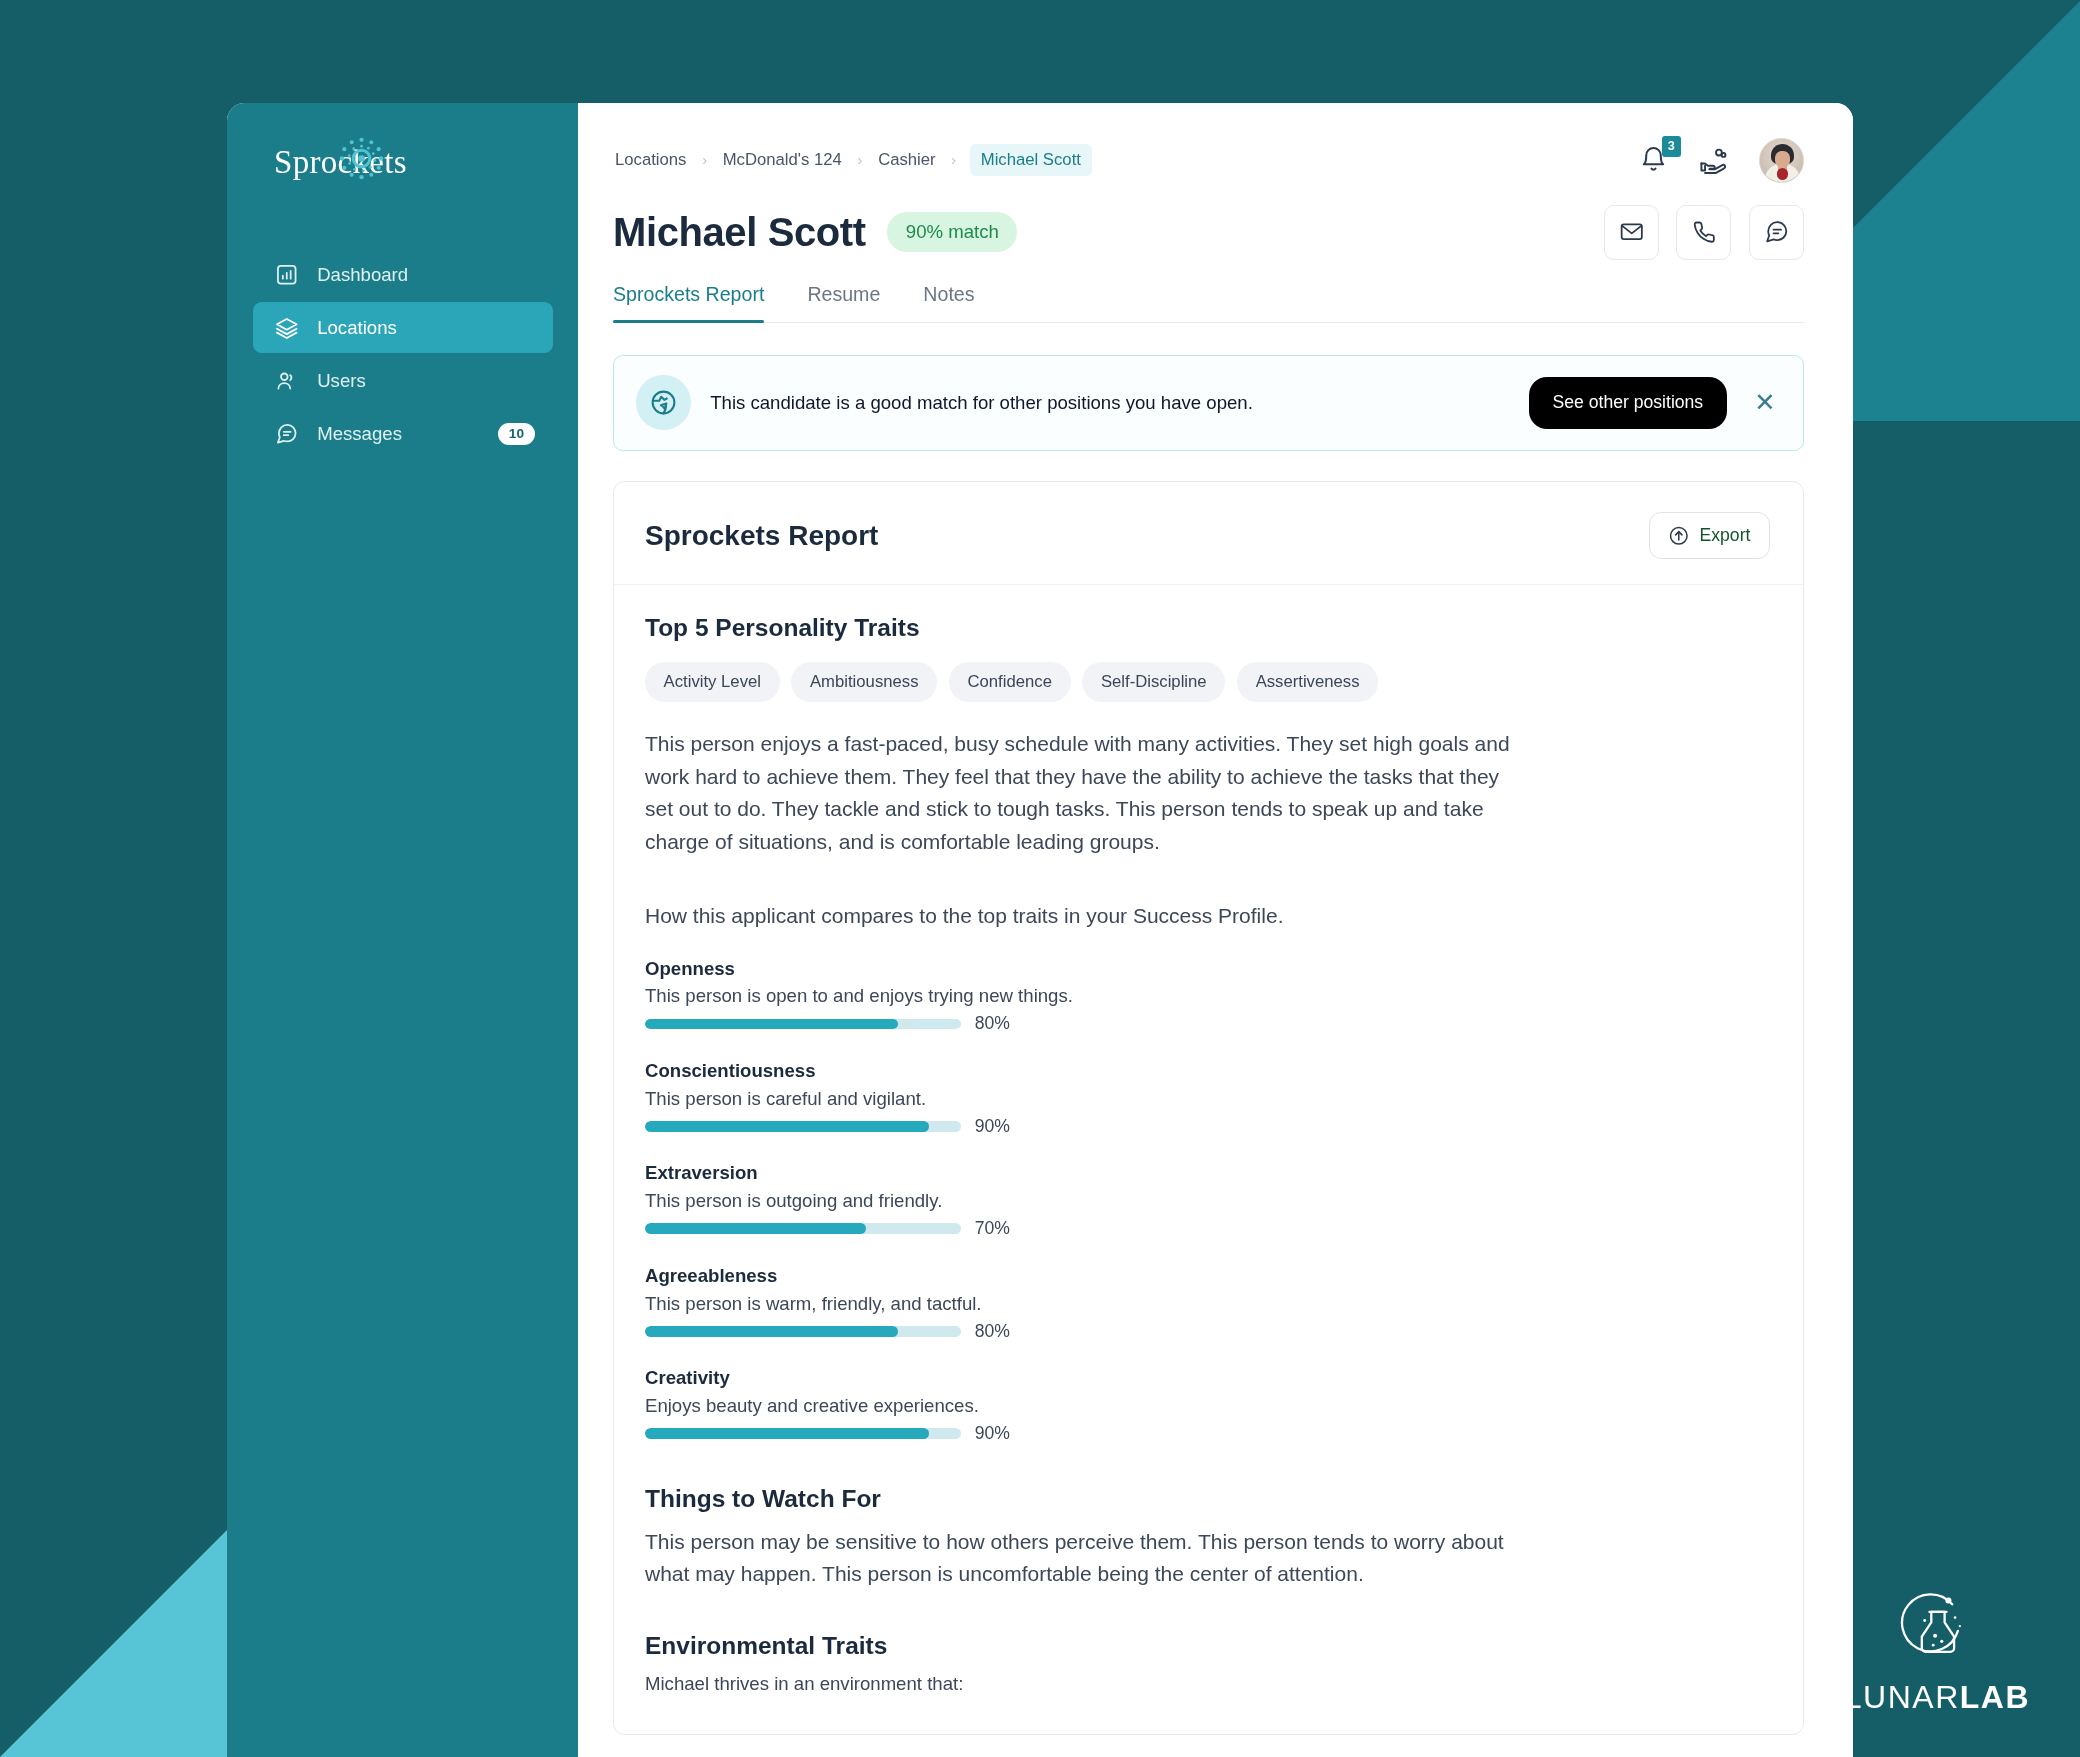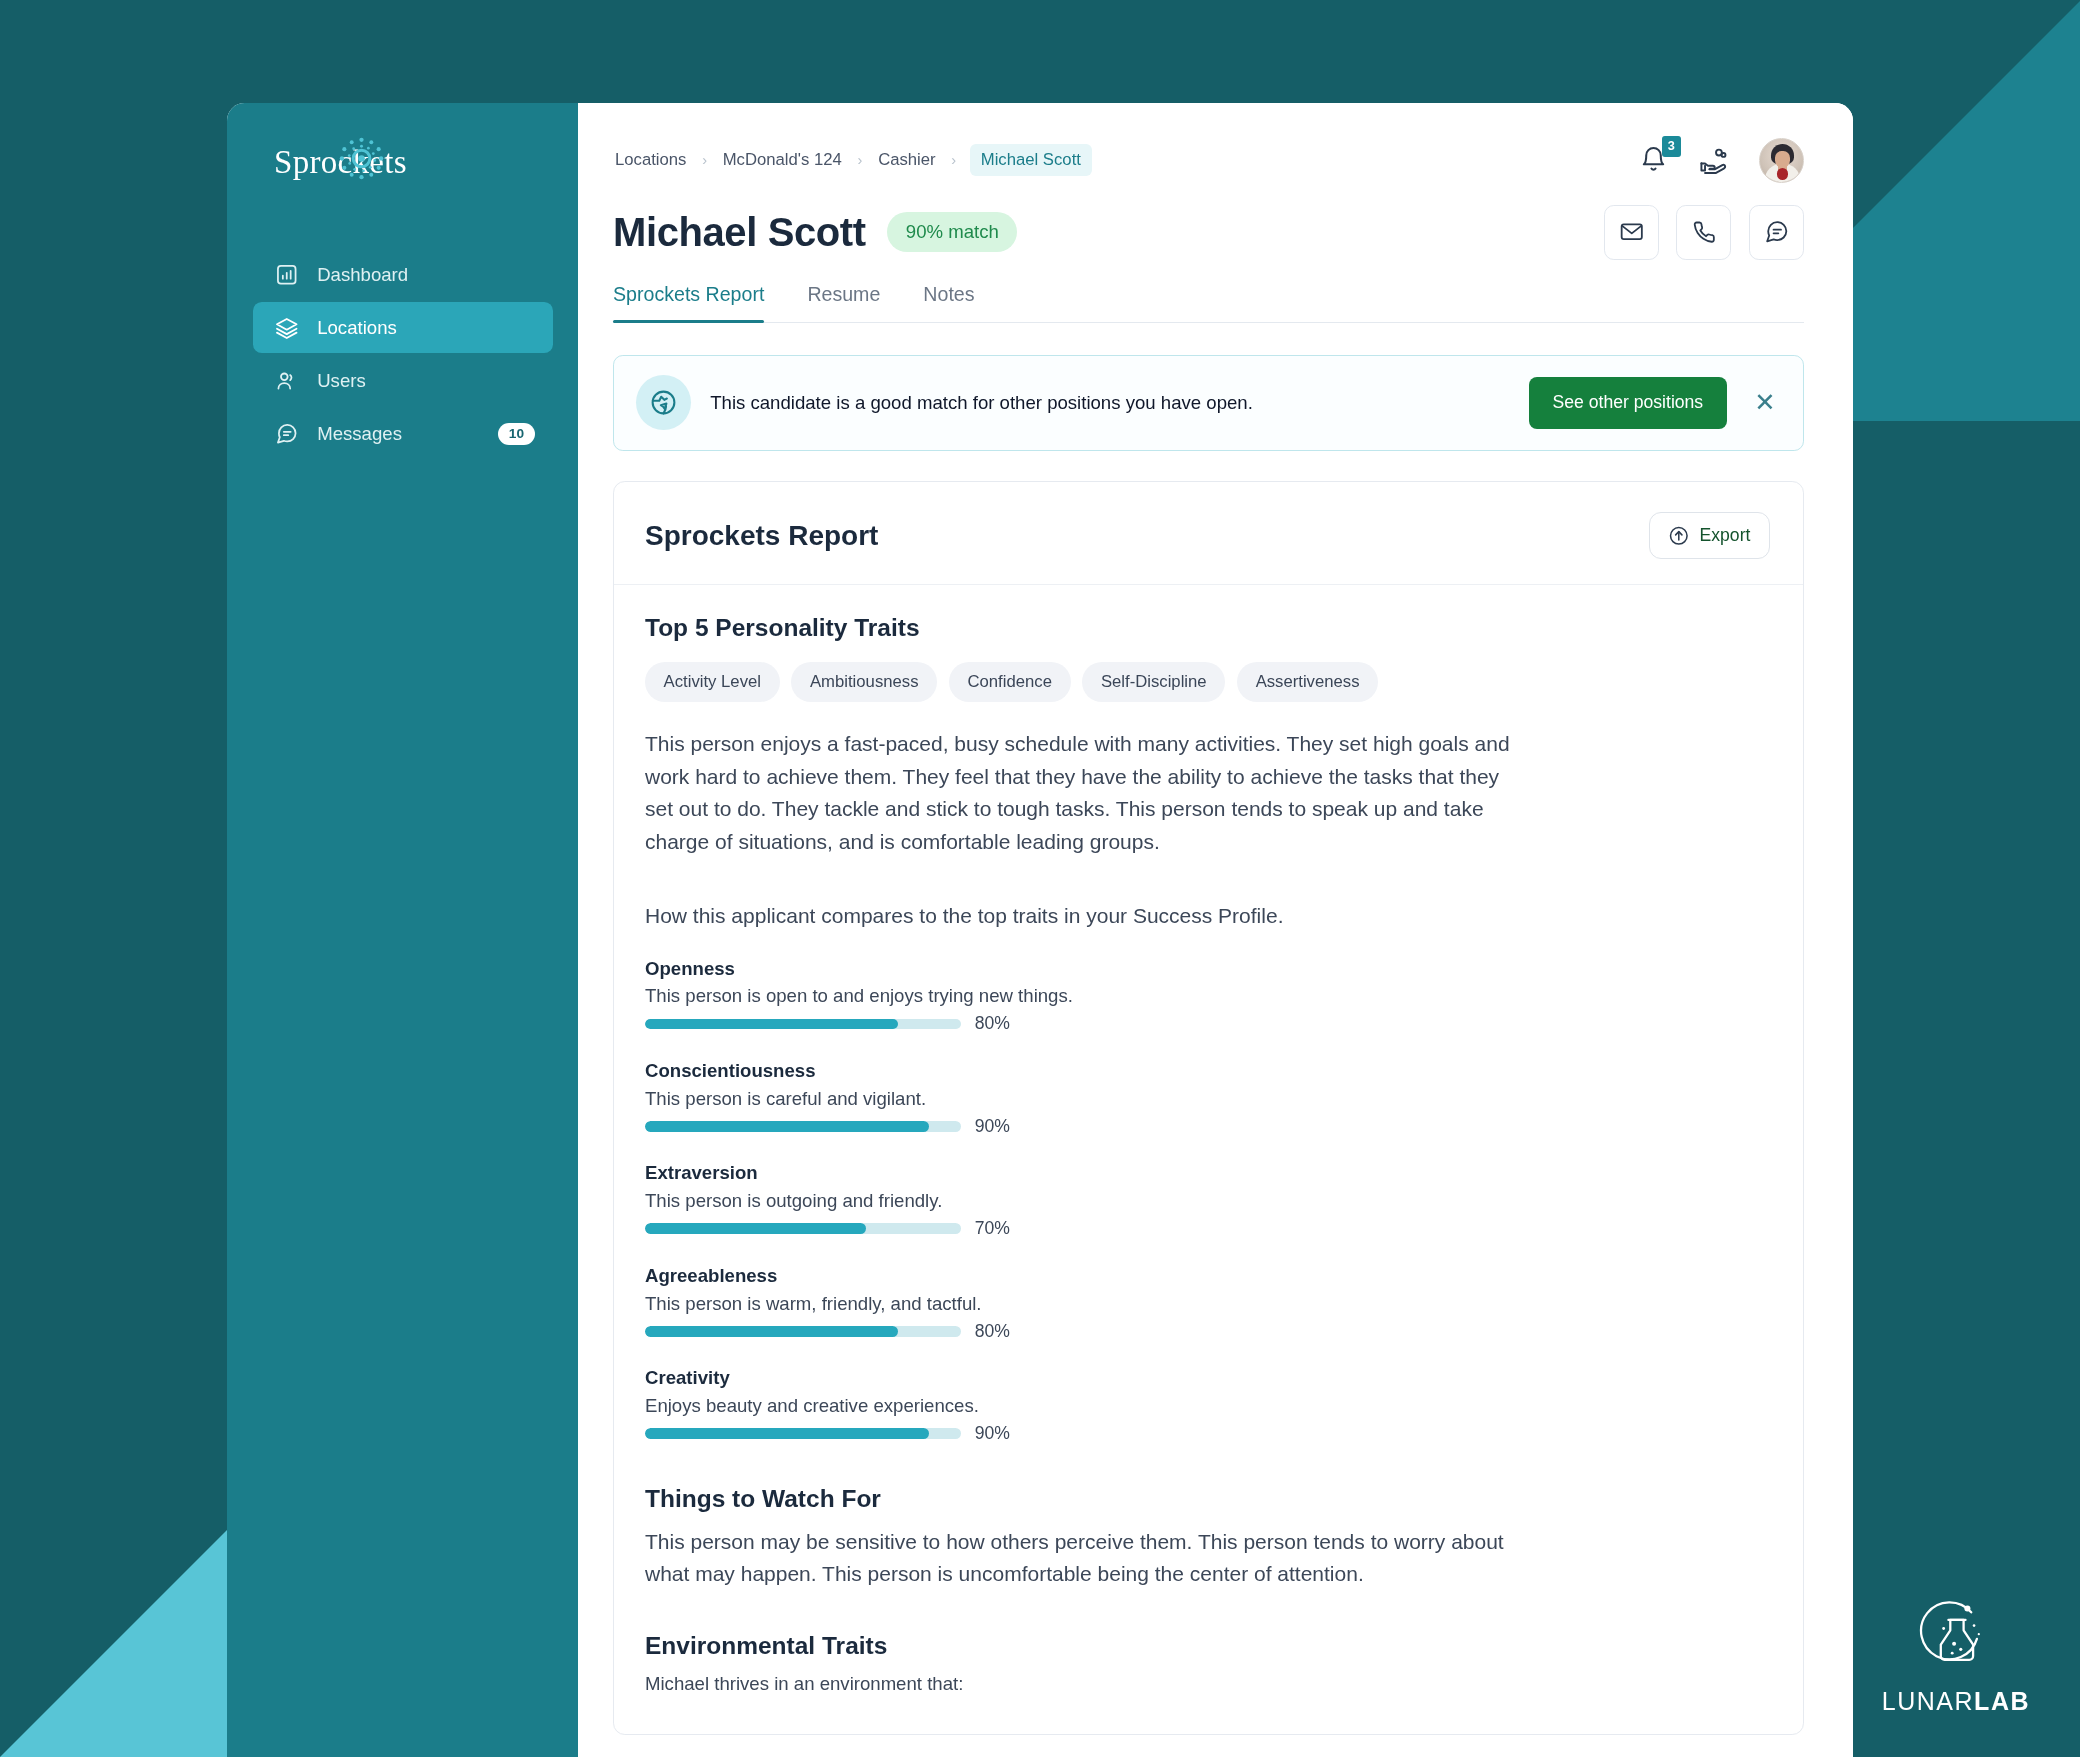--- a/index.html
+++ b/index.html
@@ -201,22 +201,22 @@
   .banner-ico {
     width: 55px; height: 55px; border-radius: 50%;
     background: #d3f0f5;
     display: flex; align-items: center; justify-content: center;
     flex: 0 0 55px;
   }
   .banner-ico svg { width: 29px; height: 29px; }
   .banner-text { font-size: 18.6px; color: #0f172a; }
   .banner-actions { margin-left: auto; display: flex; align-items: center; gap: 21.6px; }
   .btn-dark {
-    background: #15803d; color: #fff;
-    border: none; border-radius: 8px;
+    background: #000000; color: #fff;
+    border: none; border-radius: 18px;
     font-size: 17.6px; padding: 15.7px 23.5px;
     cursor: pointer; font-family: inherit;
   }
   .banner-close {
     font-size: 25.5px; color: #3a7f8c; cursor: pointer;
     line-height: 1; padding: 0 5.9px;
   }
 
   
   .report-card {
@@ -274,21 +274,21 @@
   .sub-note { font-size: 18.6px; color: #3c4758; margin-top: 3.9px; }
 
   
   .lunarlab {
     position: absolute; right: 51px; bottom: 41px;
     display: flex; flex-direction: column; align-items: center; gap: 7.8px;
     z-index: 5;
   }
   .lunarlab svg { width: 76px; height: 76px; }
   .lunarlab .ll-text {
-    font-size: 25px; color: #ffffff; letter-spacing: 1.5px;
+    font-size: 32px; color: #ffffff; letter-spacing: 1.5px;
   }
   .lunarlab .ll-text b { font-weight: bold; }
   .lunarlab .ll-text span { font-weight: 300; }
 </style>
 </head>
 <body>
 
 <div class="bg-base"></div>
 <div class="bg-tri-tr"></div>
 <div class="bg-tri-bl"></div>

